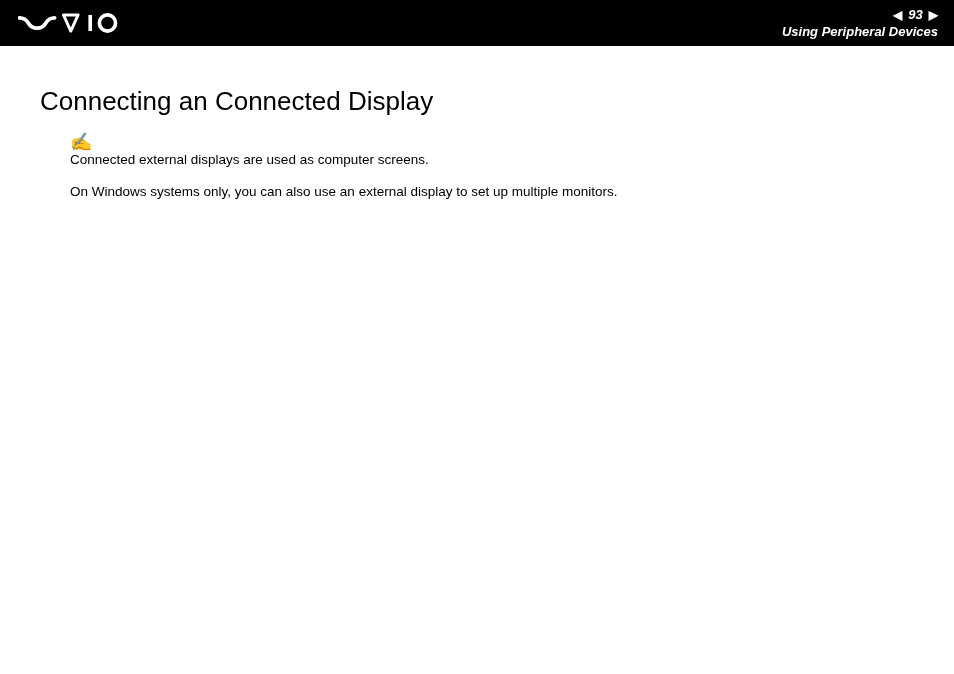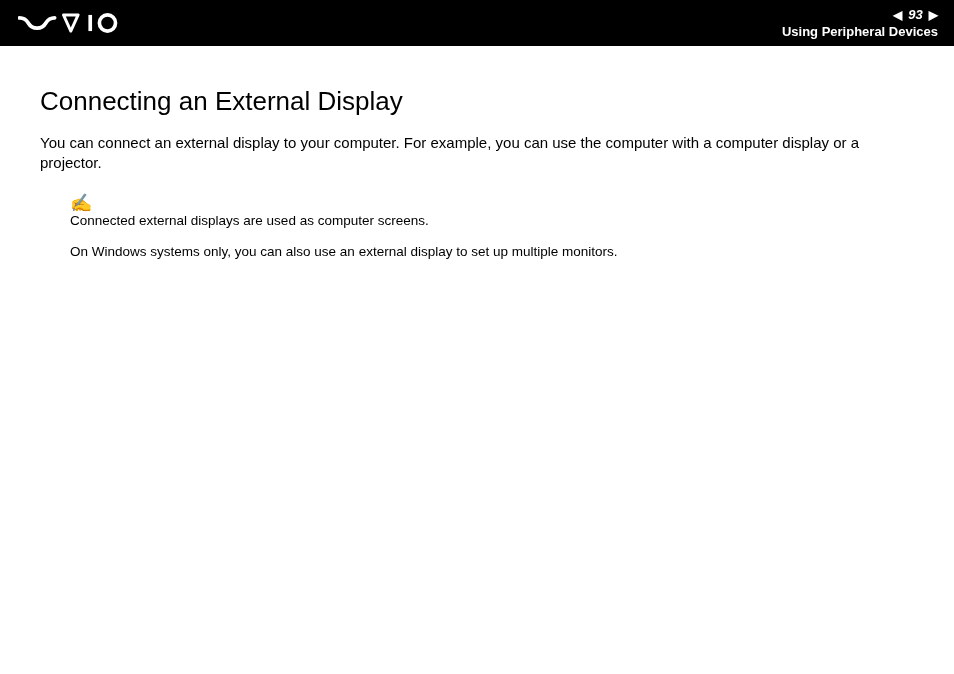--- a/index.html
+++ b/index.html
@@ -47,20 +47,21 @@
     }
     .page-nav .arrow {
       font-style: normal;
       font-size: 12px;
       line-height: 1;
       cursor: pointer;
     }
     .section-title {
       font-weight: bold;
       font-size: 13px;
+      font-style: italic;
     }
     .content {
       padding: 40px 40px 0 40px;
     }
     h1 {
       font-size: 26px;
       font-weight: normal;
       margin-bottom: 16px;
       color: #000;
     }
@@ -103,20 +104,19 @@
     <div class="page-nav">
       <span class="arrow">◀</span>
       <span>93</span>
       <span class="arrow">▶</span>
     </div>
     <div class="section-title">Using Peripheral Devices</div>
   </div>
 </div>
 
 <div class="content">
-  <h1>Connecting an External Display</h1>
-  <p class="intro">You can connect an external display to your computer. For example, you can use the computer with a computer display or a projector.</p>
+  <h1>Connecting an Connected Display</h1>
   <div class="note-block">
     <span class="note-icon">✍</span>
     <div class="note-line">Connected external displays are used as computer screens.</div>
     <div class="note-line">On Windows systems only, you can also use an external display to set up multiple monitors.</div>
   </div>
 </div>
 
 </body></html>

